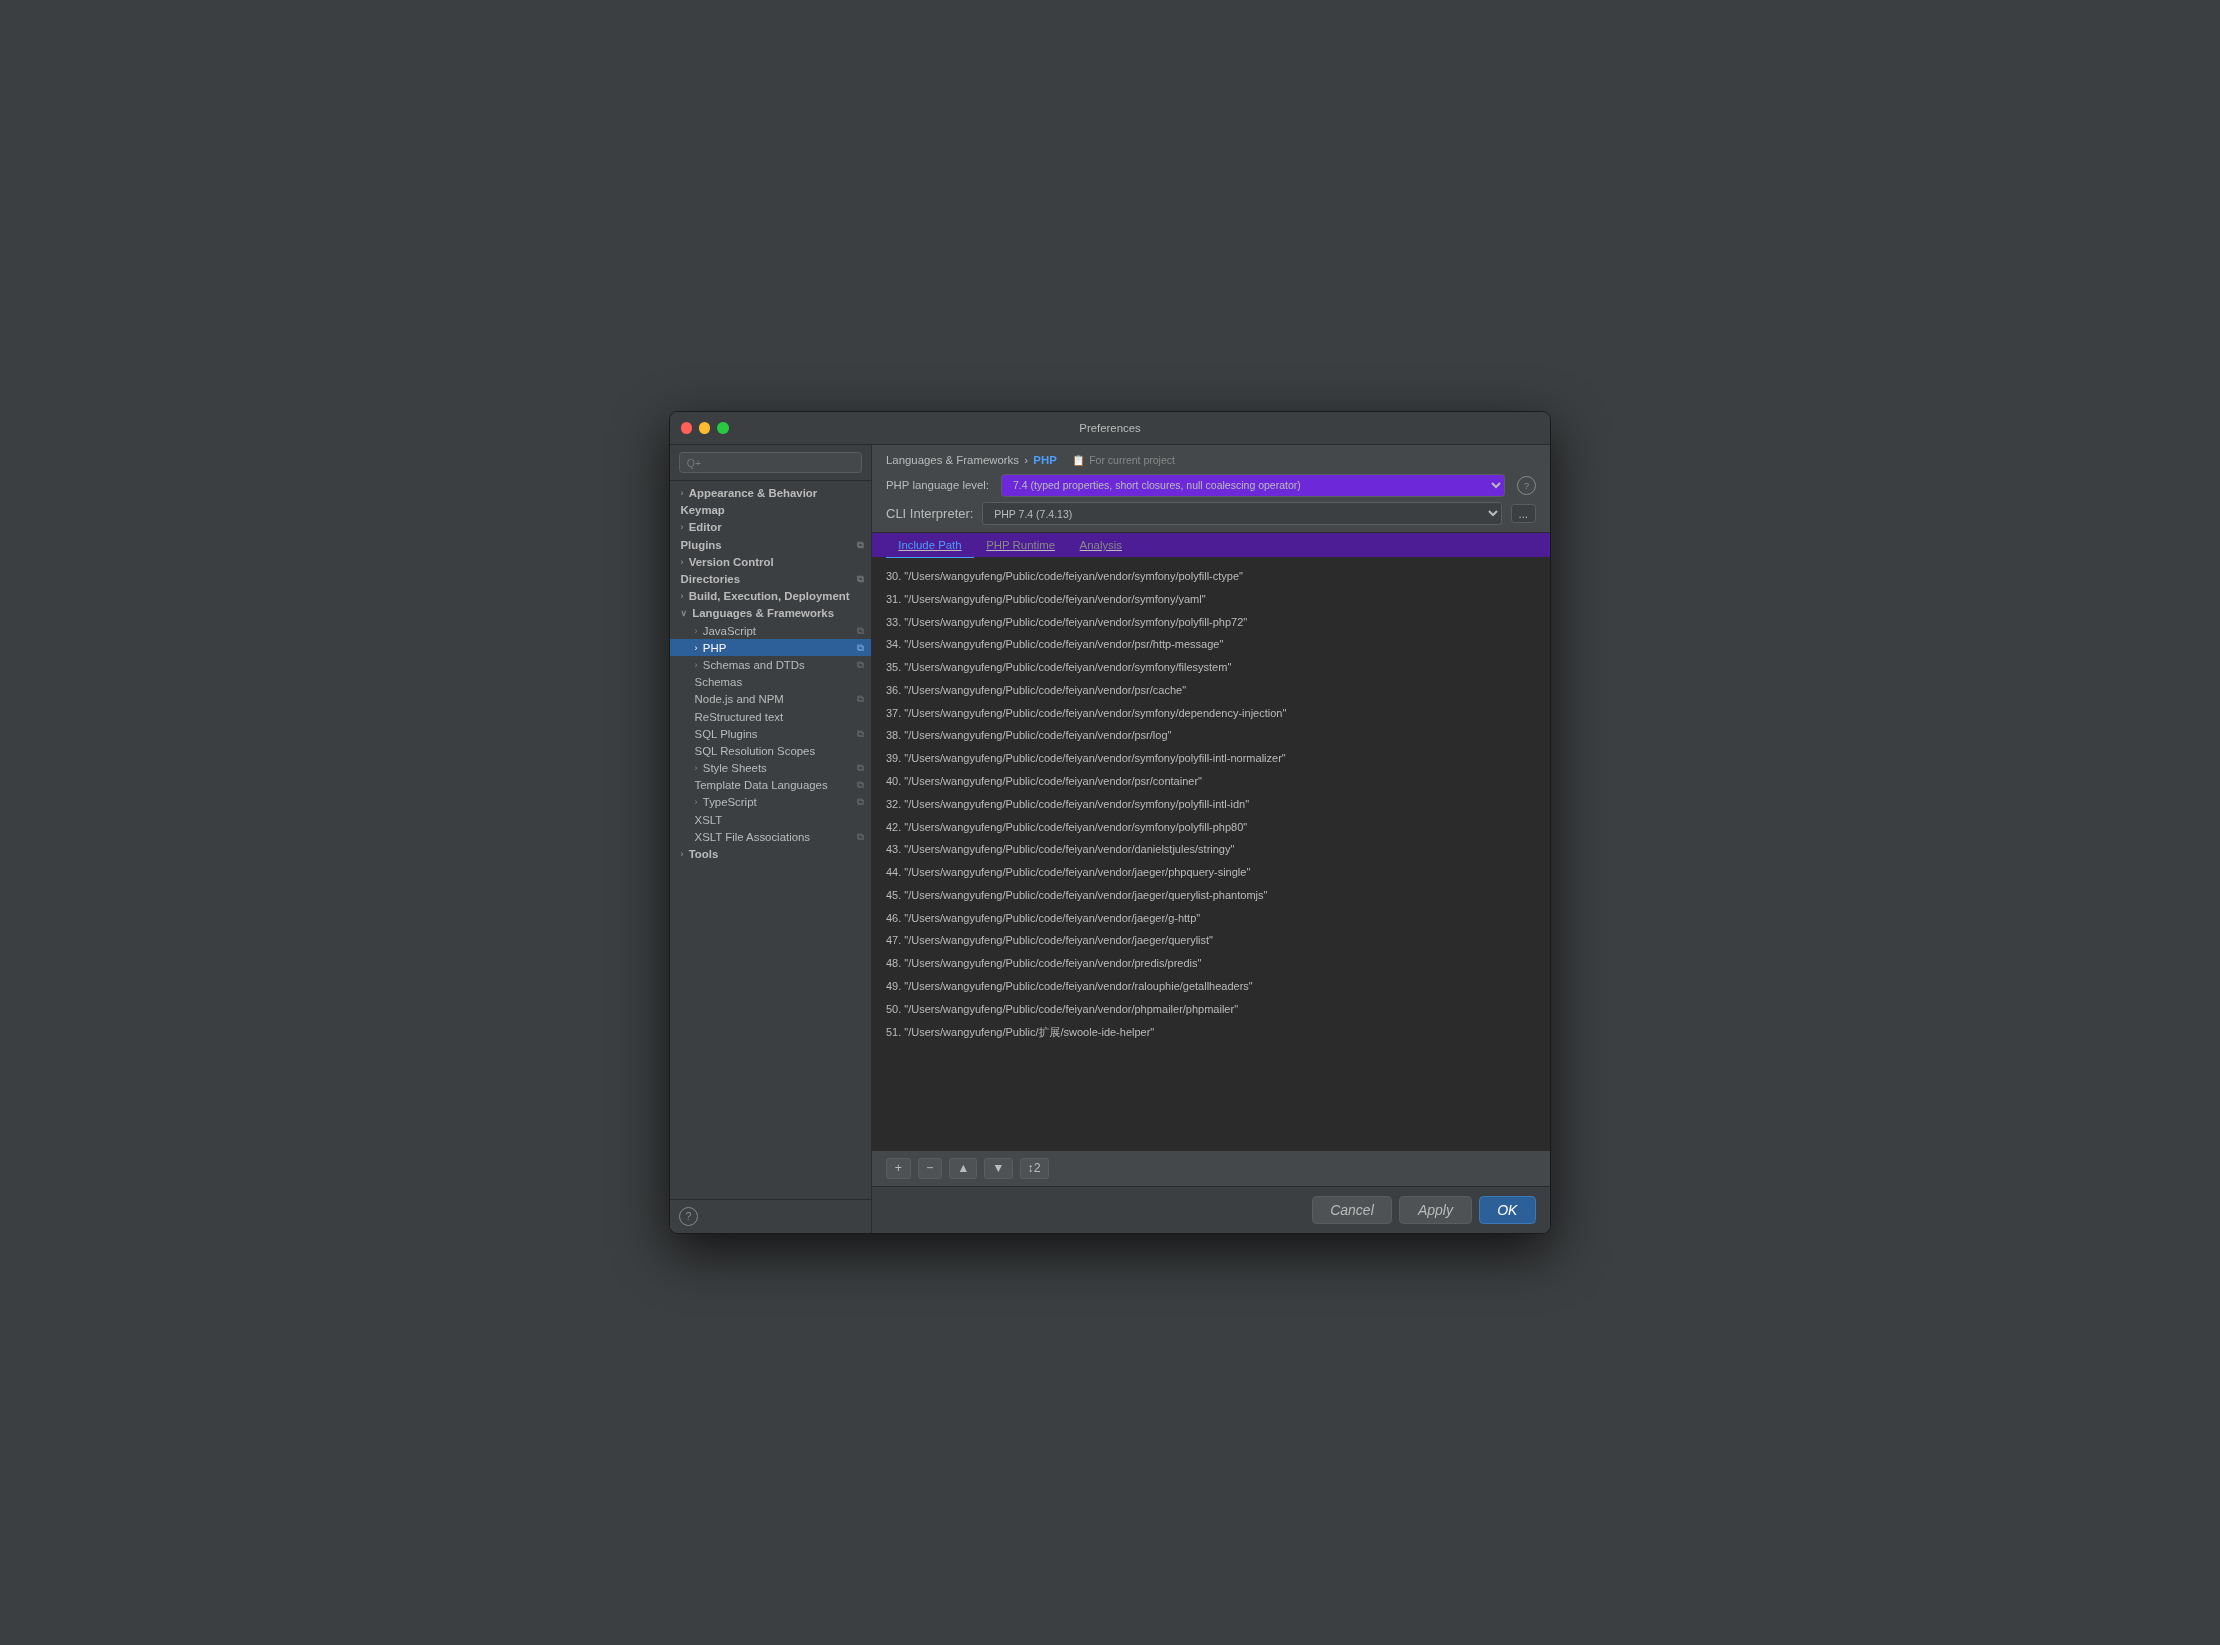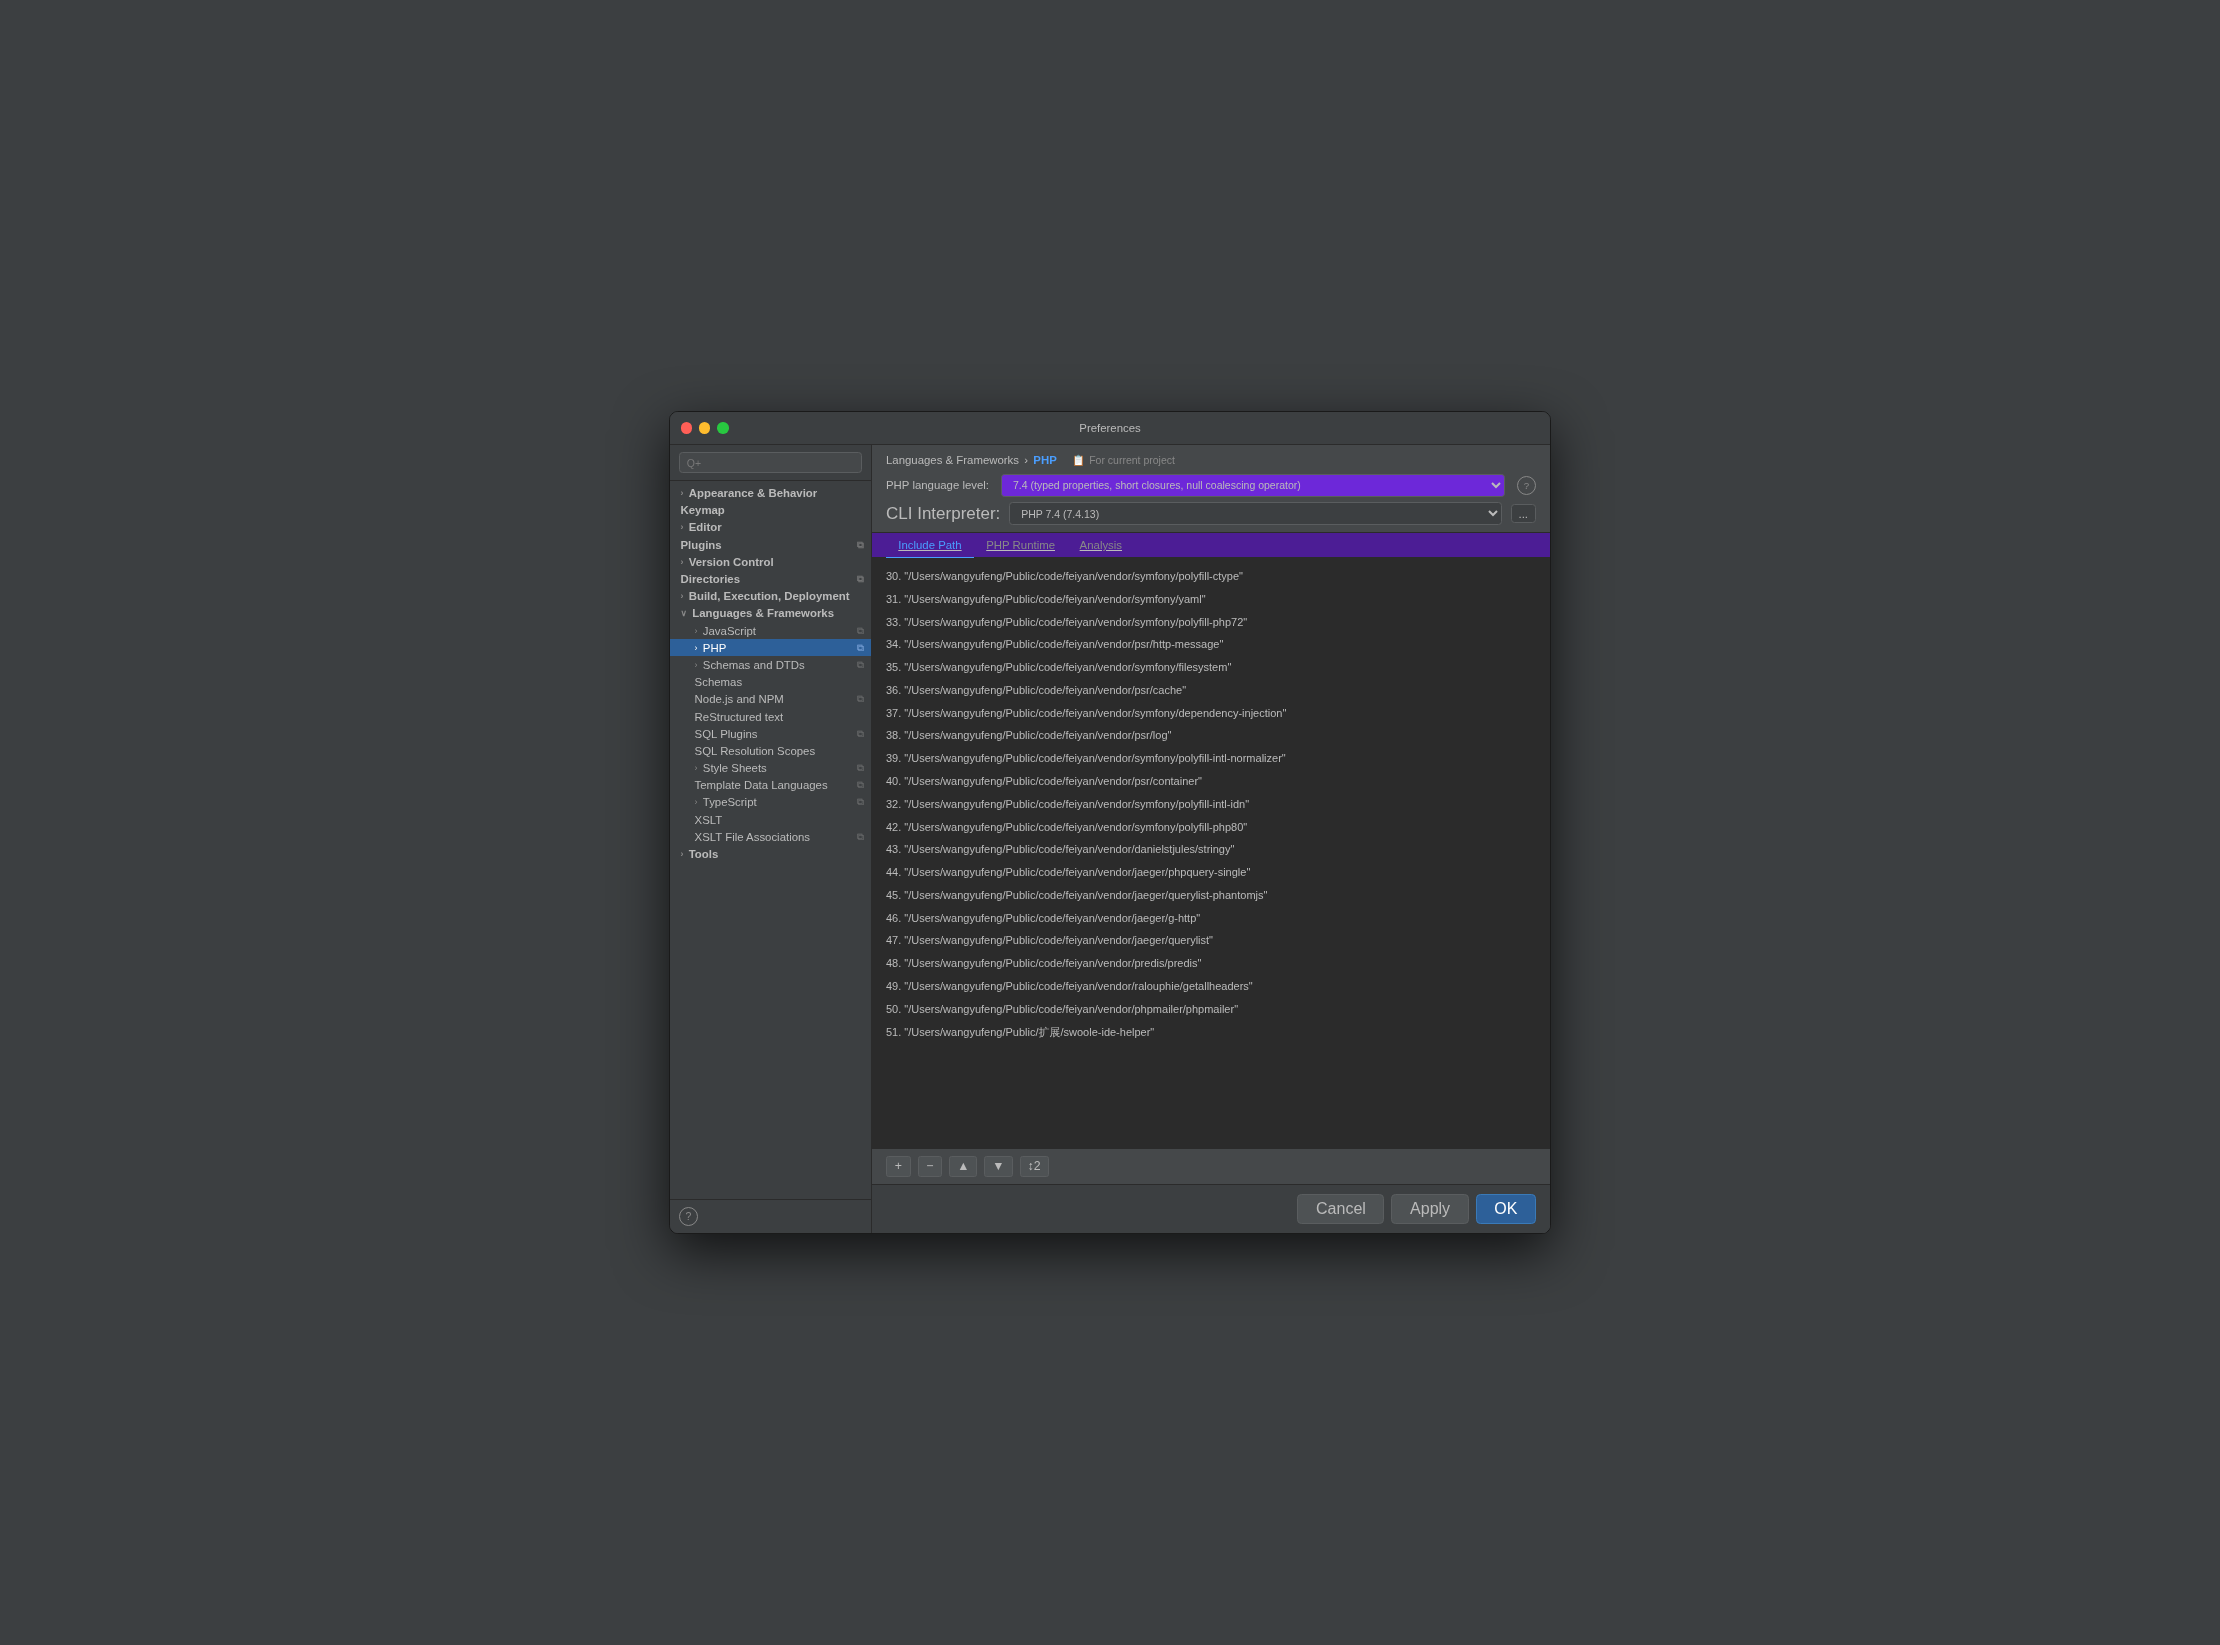--- a/index.html
+++ b/index.html
@@ -193,21 +193,21 @@
       display: flex;
       align-items: center;
       justify-content: center;
       flex-shrink: 0;
     }
     .cli-row {
       display: flex;
       align-items: center;
       gap: 8.8px;
     }
-    .cli-label { color: #bbbbbb; font-size: 17px; white-space: nowrap; }
+    .cli-label { color: #bbbbbb; font-size: 13px; white-space: nowrap; }
     .cli-select {
       flex: 1;
       background: #3c3f41;
       border: 0.9px solid #5a5d5f;
       border-radius: 3.5px;
       color: #bbbbbb;
       padding: 3.5px 7px;
       font-size: 10.5px;
       outline: none;
       cursor: pointer;
@@ -285,23 +285,24 @@
       align-items: center;
       gap: 7px;
       padding: 8.8px 14px;
       border-top: 0.9px solid #2b2b2b;
       background: #3c3f41;
       flex-shrink: 0;
     }
     .bottom-btn {
       padding: 5.3px 17.6px;
       border-radius: 4.4px;
-      font-size: 16px;
+      font-size: 14px;
       cursor: pointer;
       border: none;
+      font-style: italic;
     }
     .btn-cancel {
       background: #4e5254;
       color: #bbbbbb;
       border: 0.9px solid #5a5d5f;
     }
     .btn-apply {
       background: #4e5254;
       color: #bbbbbb;
       border: 0.9px solid #5a5d5f;

